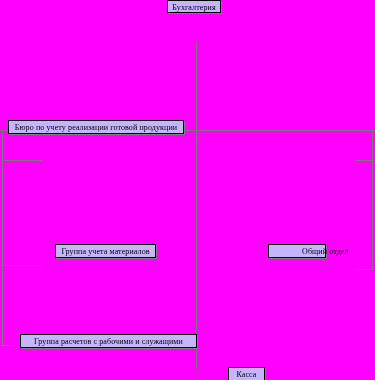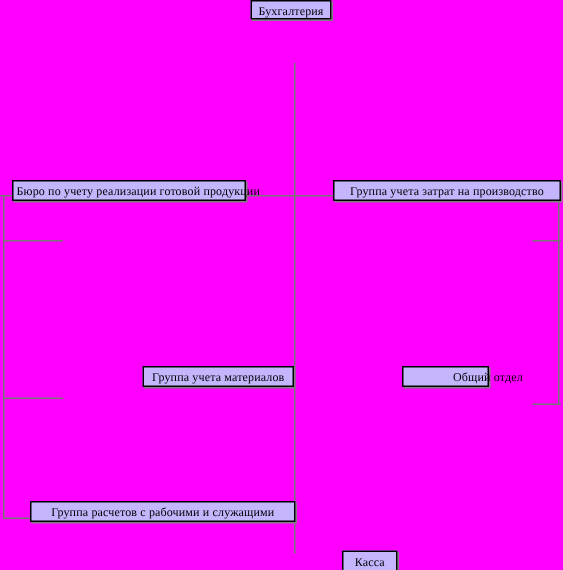--- a/index.html
+++ b/index.html
@@ -53,25 +53,24 @@
   <div class="conn conn-h" style="left:2px;   top:160px; width:40px;"></div>
   <div class="conn conn-h" style="left:2px;   top:265px; width:40px;"></div>
   <div class="conn conn-h" style="left:2px;   top:345px; width:40px;"></div>
 
   <div class="conn conn-v" style="left:372px; top:130px; height:140px;"></div>
   <div class="conn conn-h" style="left:355px; top:160px; width:19px;"></div>
   <div class="conn conn-h" style="left:355px; top:269px; width:19px;"></div>
 
   <div class="node-box" style="left:167px; top:0px;   width:54px;  height:13px;">Бухгалтерия</div>
 
-  <div class="node-box" style="left:8px;   top:120px; width:156px; height:14px;">Бюро по учету реализации готовой продукции</div>
+  <div class="node-box" style="left:8px;   top:120px; width:176px; height:14px;">Бюро по учету реализации готовой продукции</div>
 
-  <div class="node-box" style="left:222px; top:120px; width:152px; height:14px;">Группа учета затрат на производство</div>
 
-  <div class="node-box" style="left:55px;  top:244px; width:101px; height:14px;margin-left:40px;">Группа учета материалов</div>
+  <div class="node-box" style="left:55px;  top:244px; width:101px; height:14px;">Группа учета материалов</div>
 
   <div class="node-box" style="left:268px; top:244px; width:58px;  height:14px;padding-left:33px;">Общий отдел</div>
 
   <div class="node-box" style="left:20px;  top:334px; width:177px; height:14px;">Группа расчетов с рабочими и служащими</div>
 
   <div class="node-box" style="left:228px; top:367px; width:37px;  height:17px;">Касса</div>
 
 </div>
 
 </body></html>

